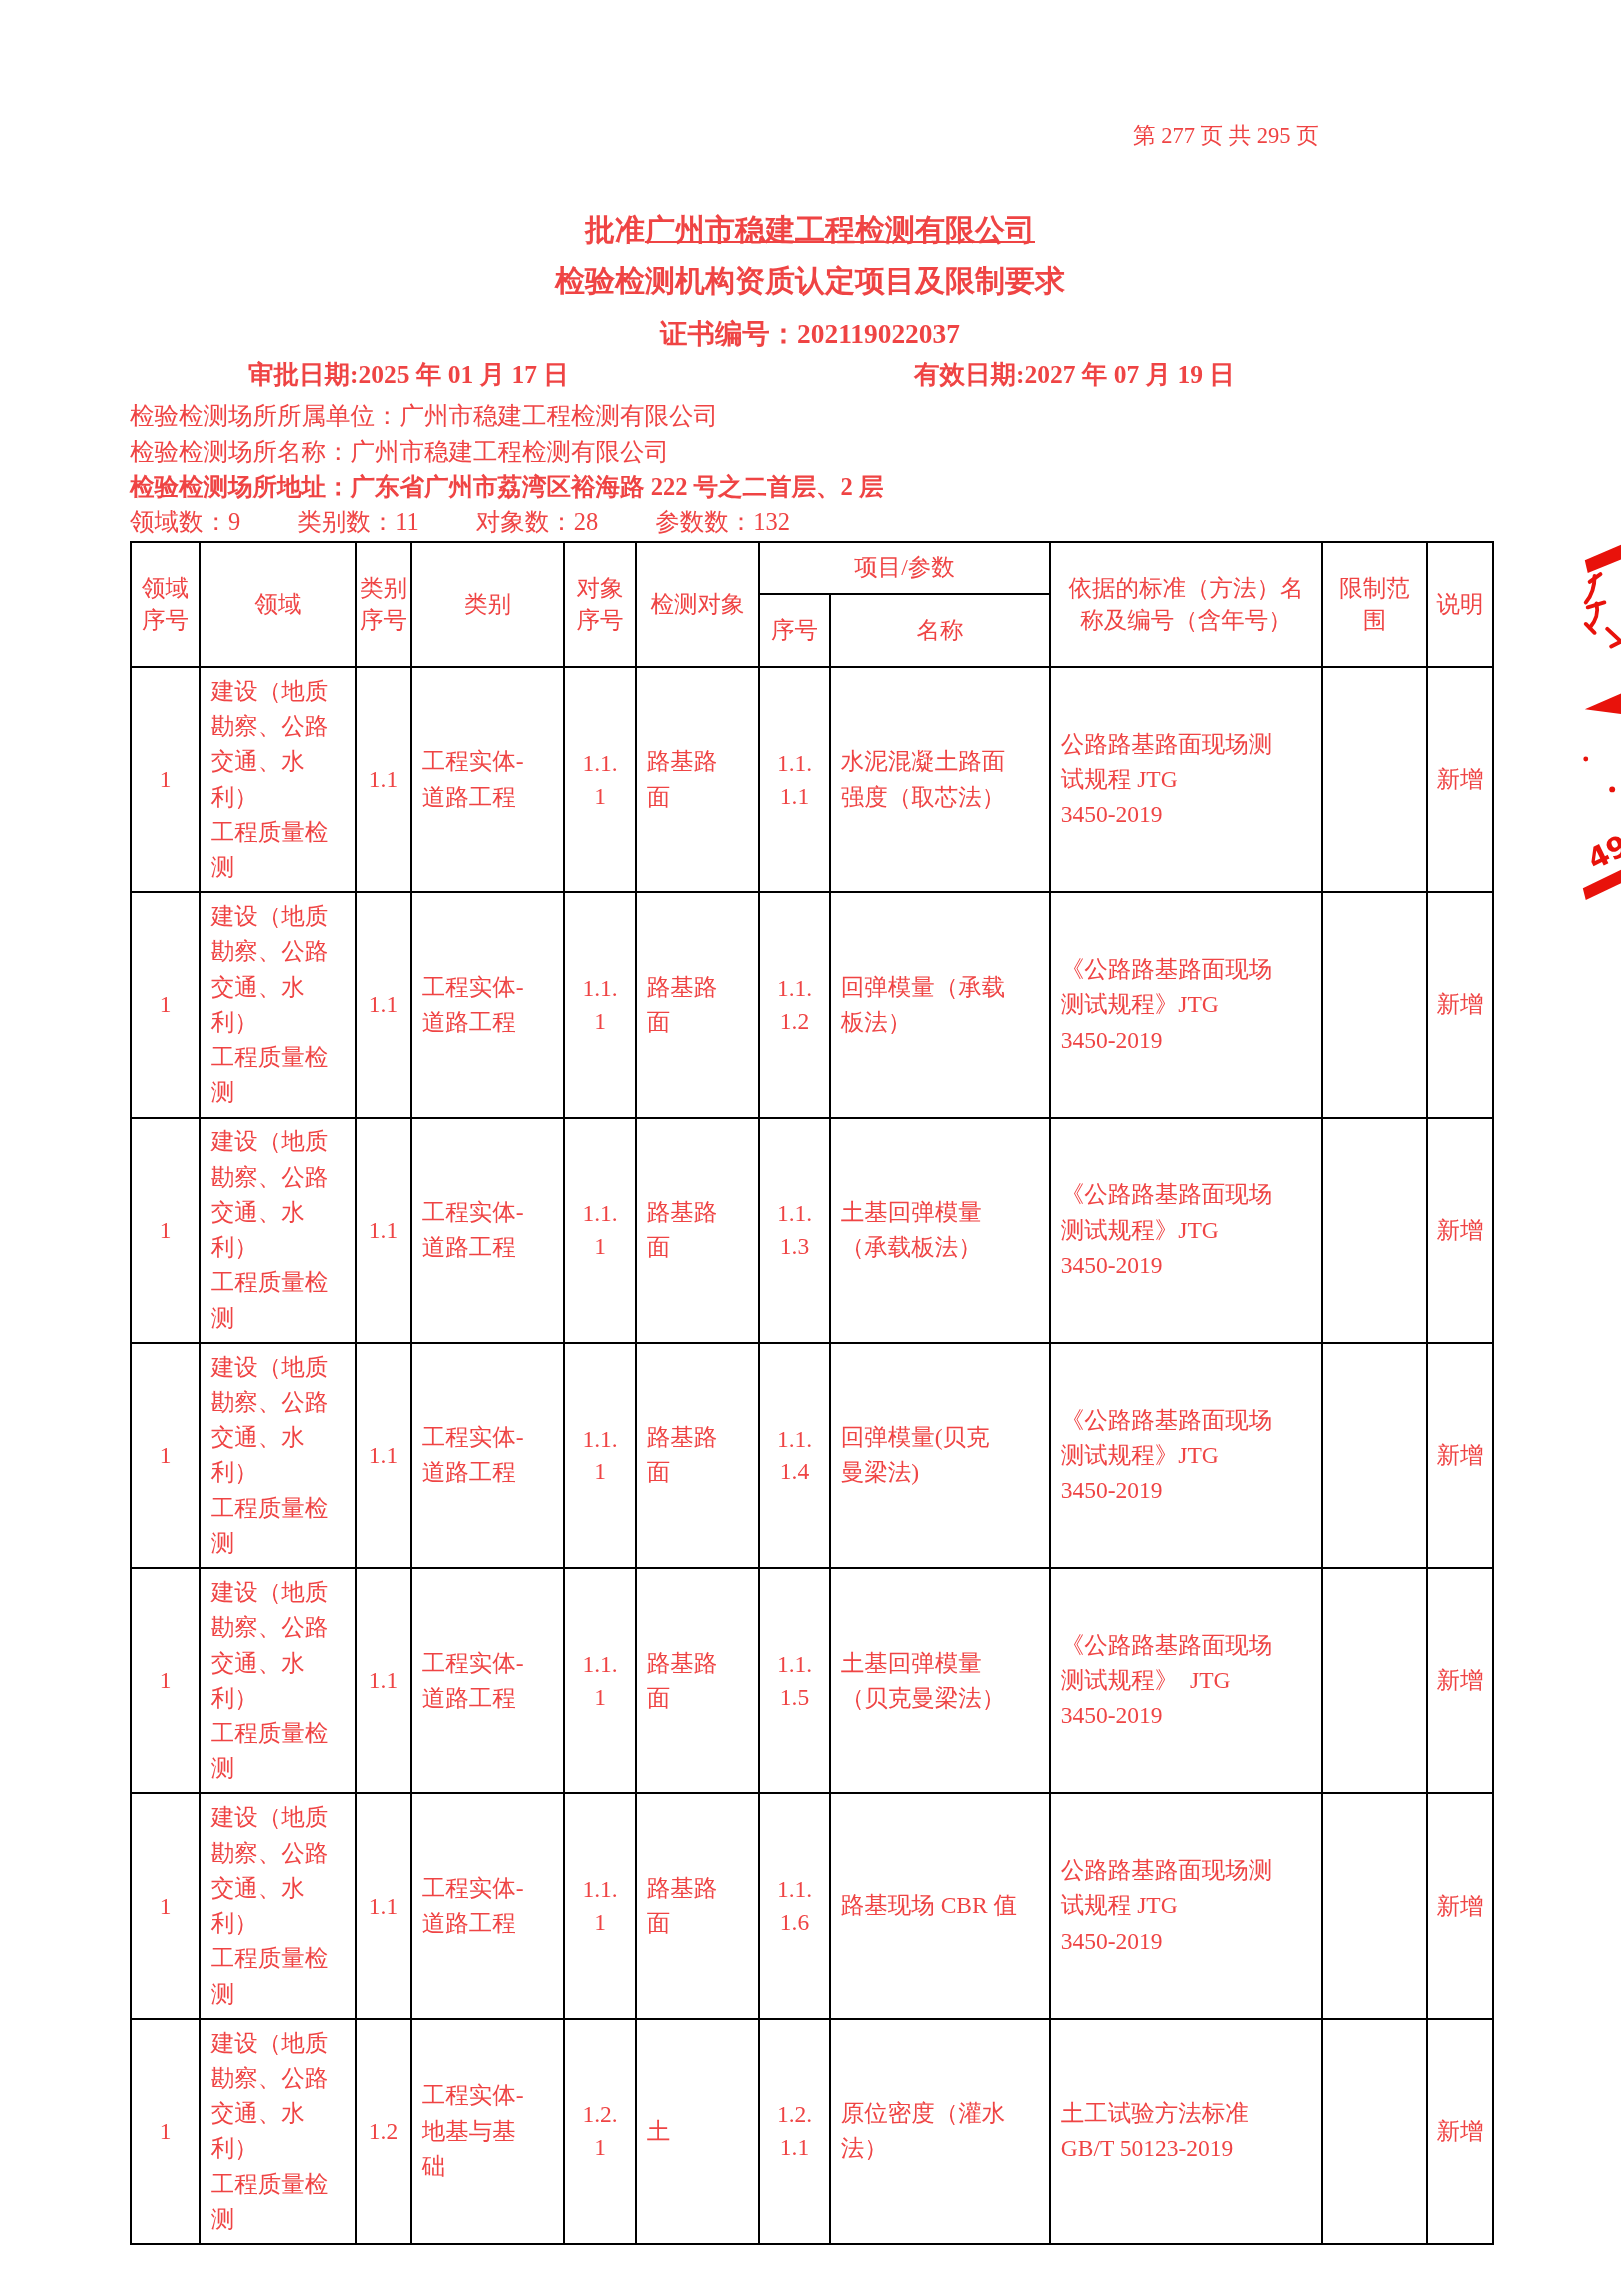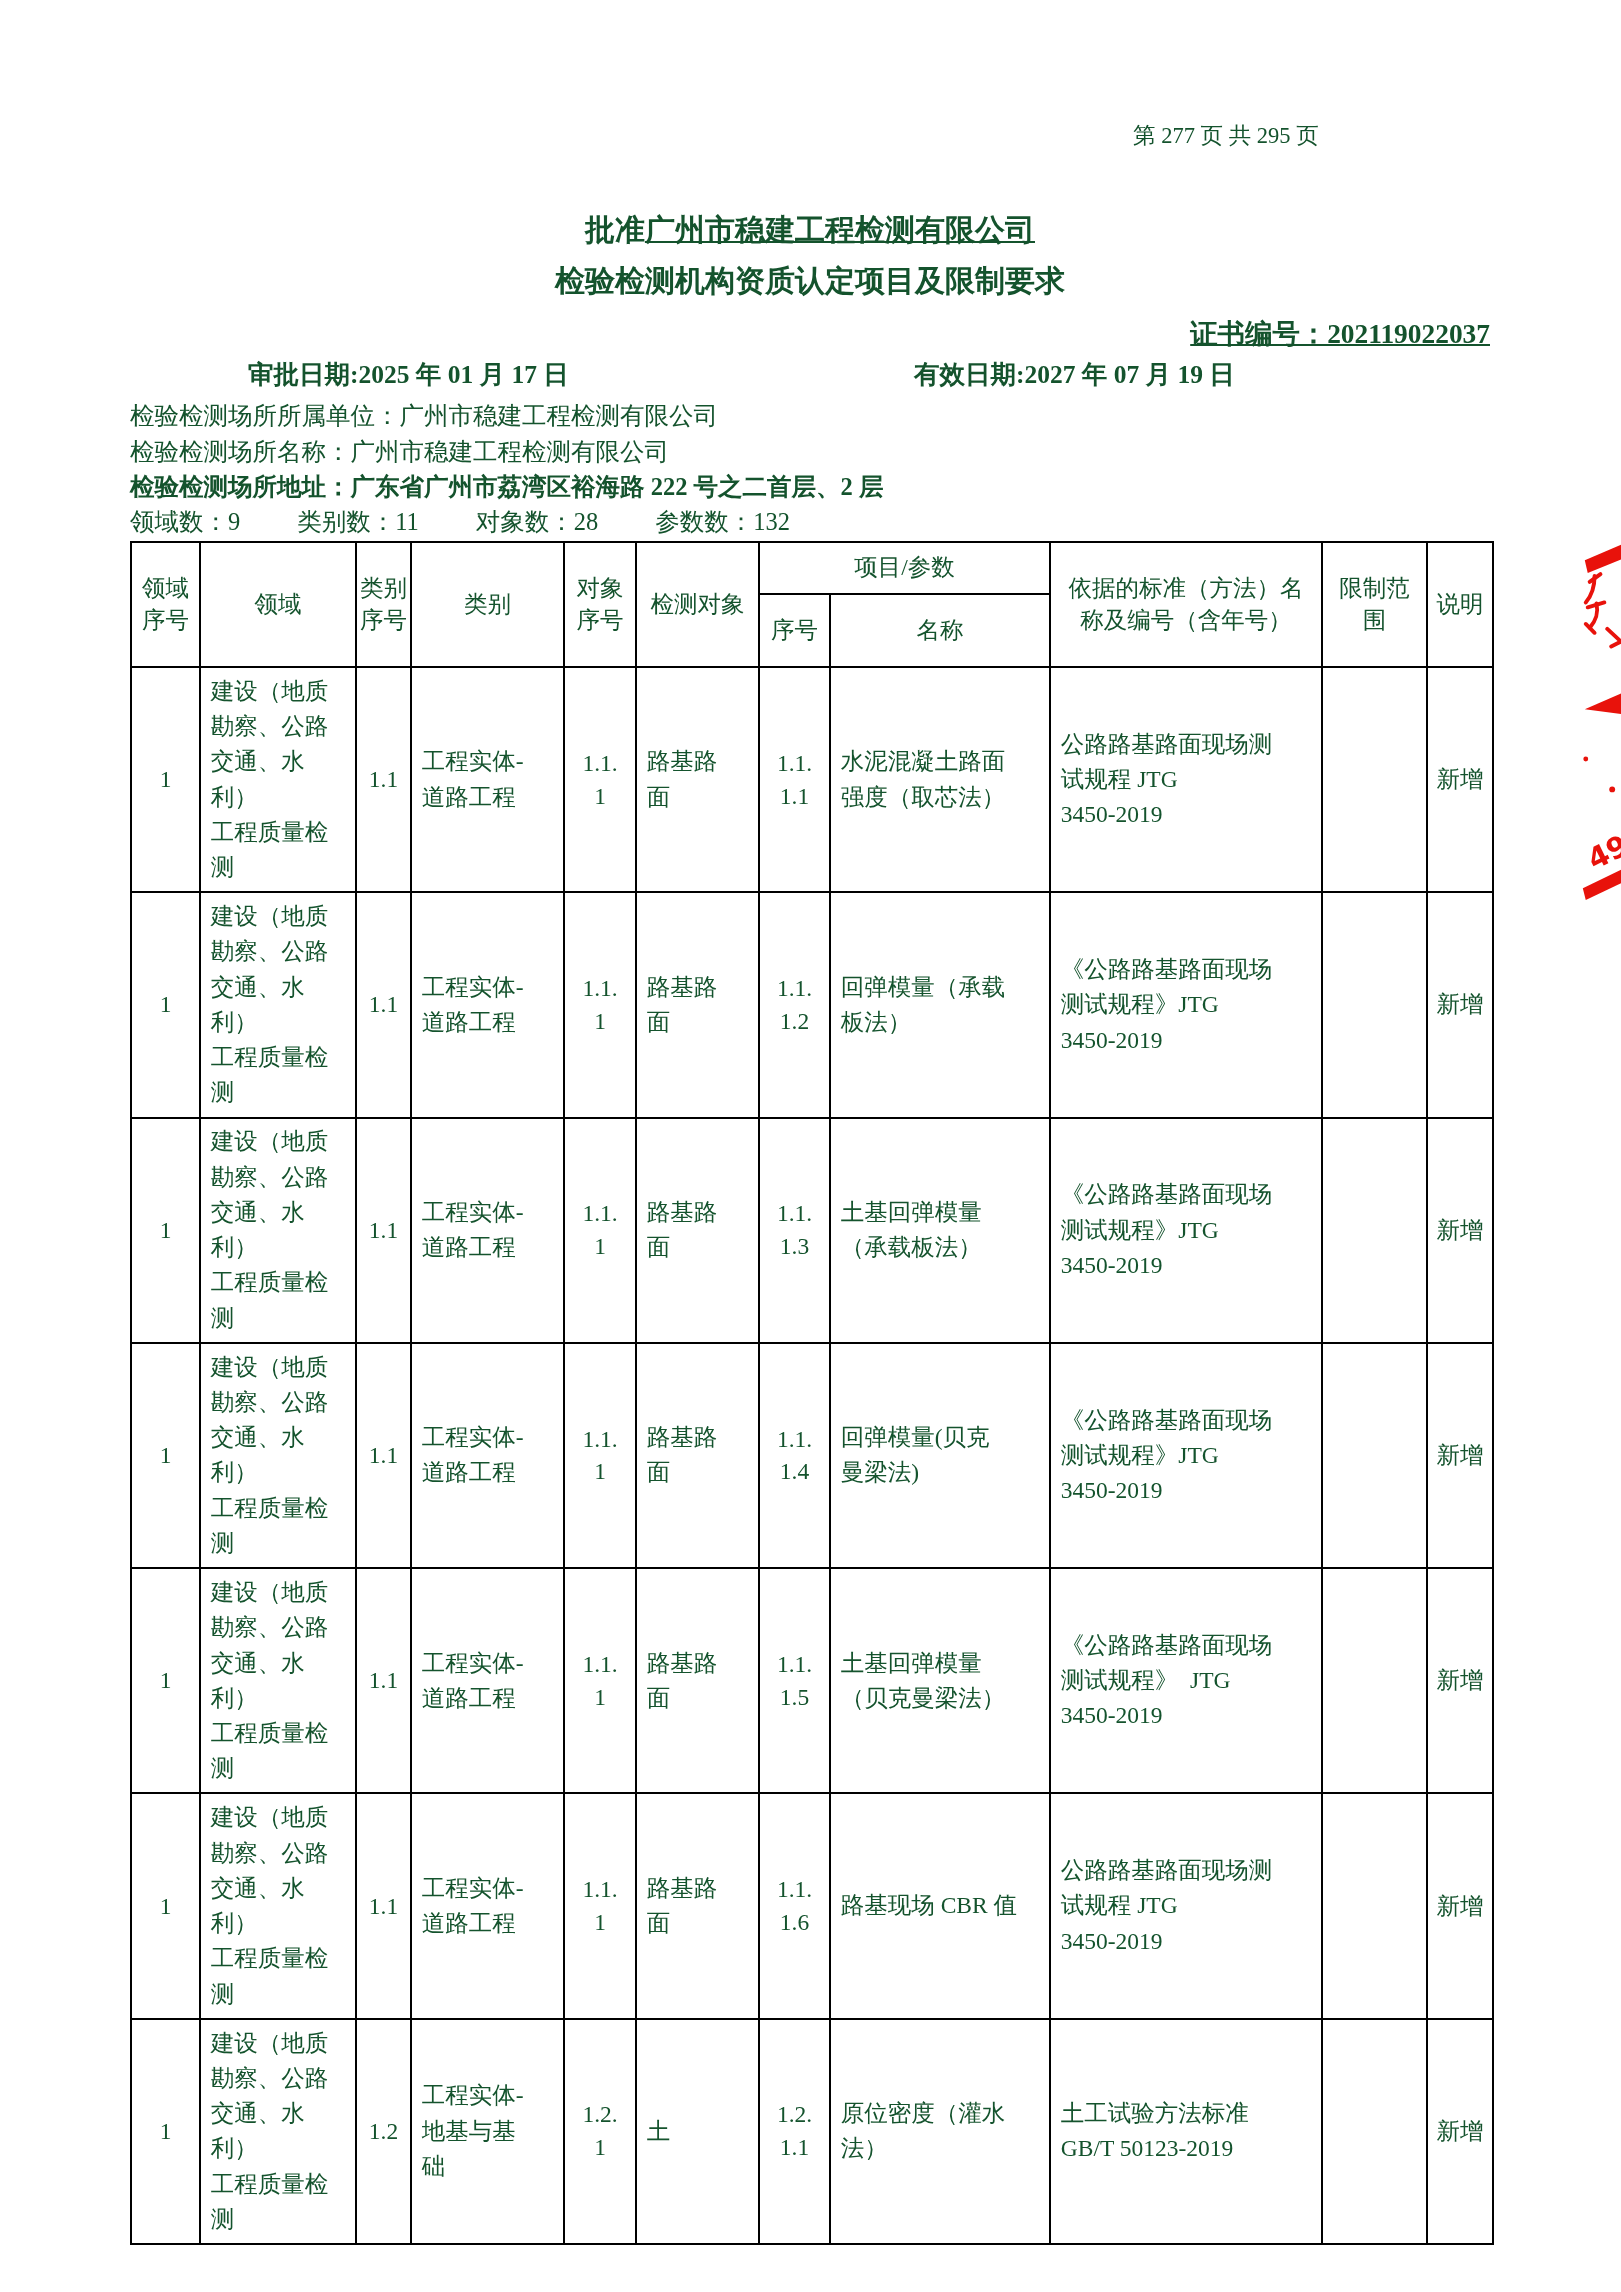--- a/index.html
+++ b/index.html
@@ -1,29 +1,29 @@
 <!DOCTYPE html>
 <html><head>
 <meta charset="utf-8">
 <style>
   html,body { margin:0; padding:0; background:#ffffff; }
   #page {
     position:relative; width:1621px; height:2293px; background:#ffffff;
-    font-family:"Liberation Serif","DejaVu Serif",serif; color:#14532d;
+    font-family:"Liberation Serif","DejaVu Serif",serif; color:#ef4444;
     overflow:hidden;
   }
   .abs { position:absolute; }
   #page-number {
     left:1133px; top:120px; font-size:22.5px; white-space:pre;
   }
   .title-line { left:130px; width:1360px; text-align:center; font-weight:bold; }
   #title-approval { top:210px; font-size:30px; }
   #title-approval .uline { text-decoration:underline; text-decoration-thickness:2px; }
   #title-doc { top:261px; font-size:30px; }
-  #cert-line { top:316px; font-size:27.4px; text-decoration:underline; text-decoration-thickness:2px;text-align:right; }
+  #cert-line { top:316px; font-size:27.4px; text-decoration-thickness:2px; }
   .date-line { top:357px; font-size:25.5px; font-weight:bold; white-space:pre; }
   #approval-date { left:248px;text-align:center; }
   #valid-date { left:914px; }
   .info-line { left:130px; font-size:24.5px; white-space:pre; }
   #info-owner { top:399px; }
   #info-name { top:435px; }
   #info-address { top:470px;font-weight:bold; }
   #info-counts { top:505px; left:130px; display:flex; gap:57px; font-size:24.5px; }
   #qual-table {
     position:absolute; left:130px; top:541px; width:1360px;

